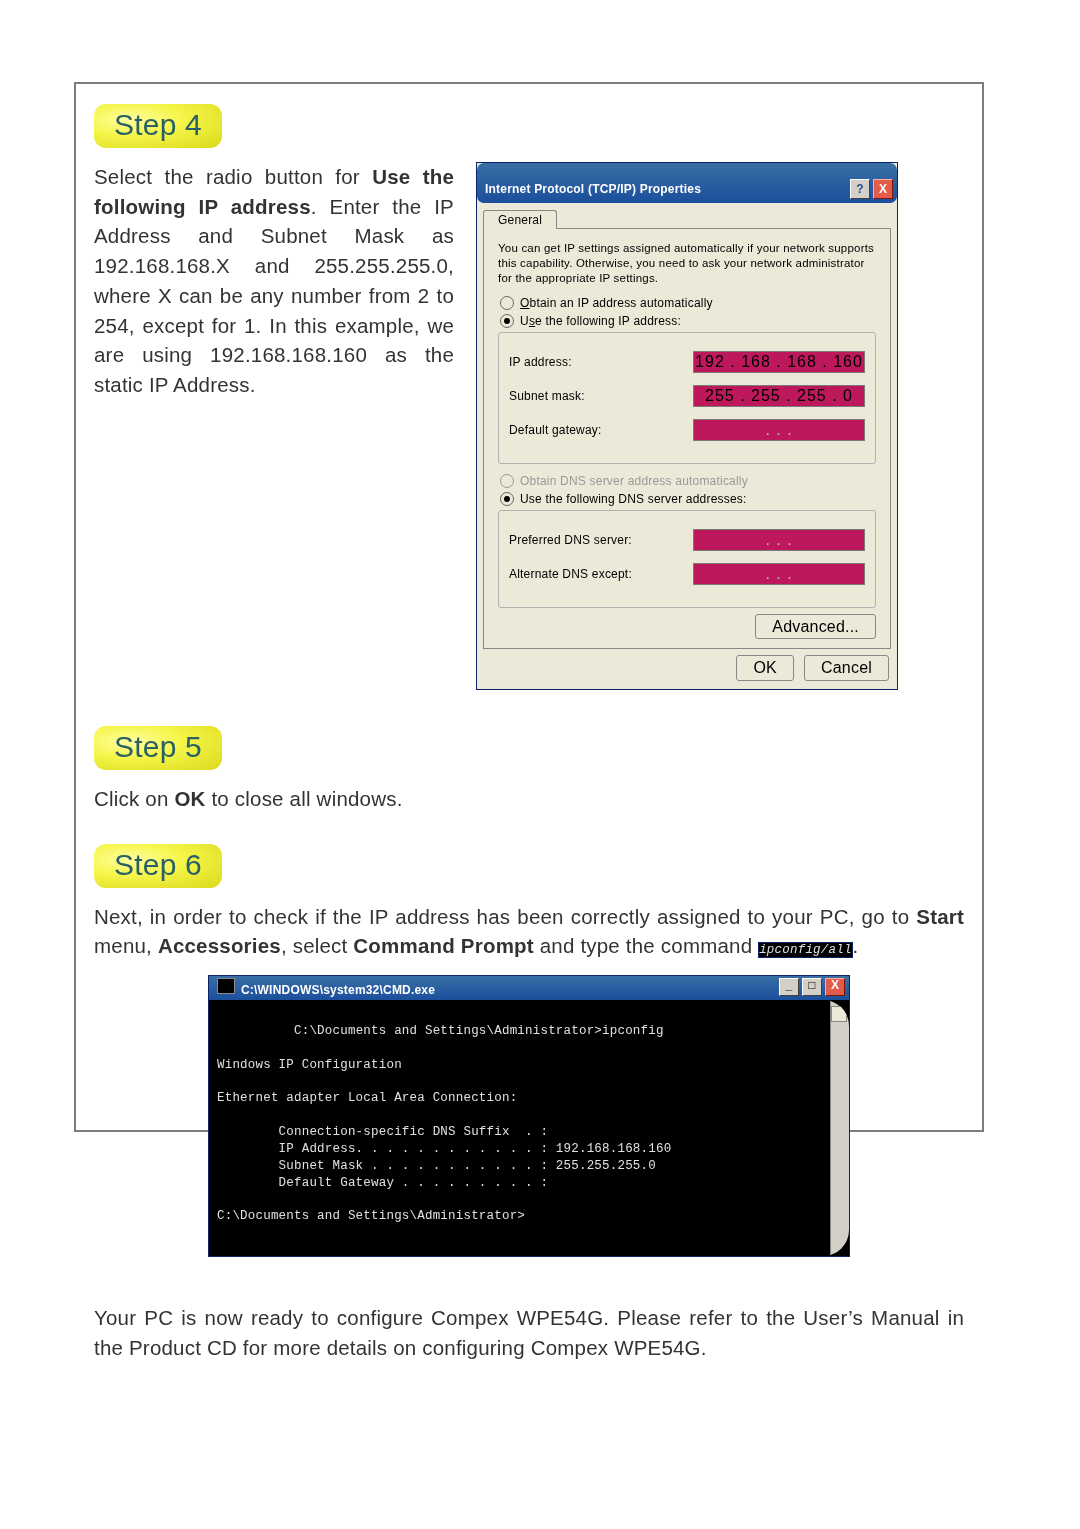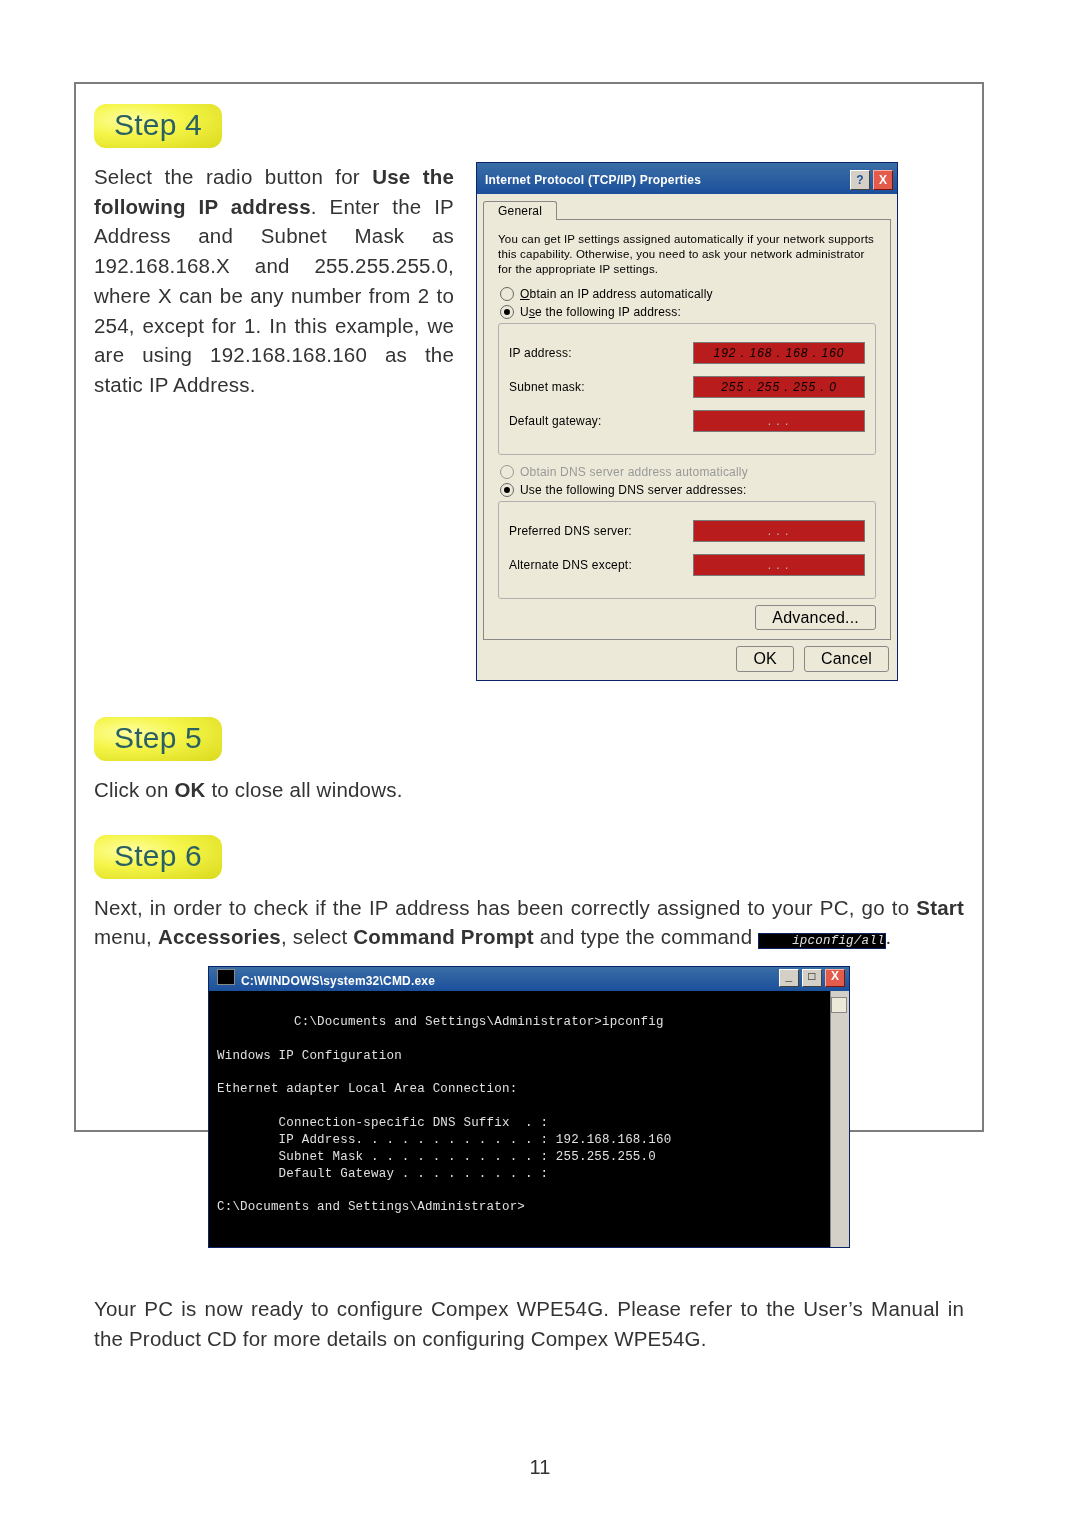--- a/index.html
+++ b/index.html
@@ -52,39 +52,40 @@
     font-size: 20.5px;
     line-height: 1.45;
     text-align: justify;
     text-justify: inter-word;
   }
   .body-text {
     font-size: 20.5px;
     line-height: 1.45;
   }
   .body-text.just { text-align: justify; }
-  i.cmd { font-style: italic; padding-left: 33px; }
+  i.cmd { font-style: italic; }
 
   
   .dlg {
     width: 420px;
     border: 1px solid #0a246a;
     background: #ece9d8;
     font-family: Tahoma, sans-serif;
     font-size: 12px;
     color: #000;
   }
   .dlg .titlebar {
     background: linear-gradient(#3a6ea5,#1b4f9c);
     color: #fff;
     display: flex;
     align-items: center;
     justify-content: space-between;
-    padding: 7px 4px 4px 8px;
+    padding: 16px 4px 4px 8px;
     font-weight: bold;
+    border-radius: 7px;
   }
   .tbtns { display:flex; gap:3px; }
   .tbtn {
     width:18px; height:18px; background:#d4d0c8;
     border:1px solid #fff; border-right-color:#404040; border-bottom-color:#404040;
     display:flex;align-items:center;justify-content:center;
     font-weight:bold;color:#1b4f9c;font-size:12px;
   }
   .tbtn.close { background:#e25b4b; color:#fff; border-color:#ffb0a4 #7a1408 #7a1408 #ffb0a4;}
   .dlg .tabrow { padding: 6px 6px 0 6px; }
@@ -100,44 +101,44 @@
   .dlg .desc { font-size:11.5px; line-height:1.3; margin-bottom:10px; }
   .radio-row { display:flex; align-items:center; gap:6px; font-size:12px; margin:4px 2px; }
   .rdot { width:12px;height:12px;border:1px solid #666;border-radius:50%;display:inline-flex;align-items:center;justify-content:center;}
   .rdot.sel::after{content:"";width:6px;height:6px;background:#000;border-radius:50%;}
   .rdot.dim{opacity:.6}
   .grp {
     border:1px solid #b0b0b0; border-radius:3px; padding:6px 10px 10px 10px; margin:4px 0 10px 0;
   }
   .fld-row { display:flex; align-items:center; justify-content:space-between; margin:12px 0; font-size:12px; }
   .ipbox {
-    width:170px; height:20px; border:1px solid #7a7a7a; background:#b91c1c;
+    width:170px; height:20px; border:1px solid #7a7a7a; background:#be185d;
     display:flex; align-items:center; justify-content:center; gap:4px;
-    font-size:12px; letter-spacing:1px;font-style:italic;
+    font-size:16px; letter-spacing:1px;
   }
   .ipbox.dim{color:#bbb;}
   .btn {
     border:1px solid #888; background:#ece9d8;
     border-radius:3px; padding:3px 16px; font-size:16px;
   }
   .dlg-footer{ display:flex; justify-content:flex-end; gap:10px; padding:0 8px 8px 8px;}
 
   
   .cmdwrap{ display:flex; justify-content:center; margin-top:14px;}
   .cmd {
     width: 640px; border:1px solid #0a246a; background:#000; font-family:"Lucida Console","Courier New",monospace;
     font-size:12.5px; color:#e0e0e0;
   }
   .cmd .titlebar{
     background: linear-gradient(#3a6ea5,#1b4f9c); color:#fff; display:flex;
     align-items:center; justify-content:space-between; padding:2px 4px 3px 8px;
     font-family:Tahoma,sans-serif; font-size:12px; font-weight:bold;
   }
   .cmd .ticon{ width:16px;height:14px;background:#000;border:1px solid #888;margin-right:6px;display:inline-block;}
-  .cmd .body{ padding:6px 8px 14px 8px; white-space:pre; line-height:1.35; overflow:hidden; position:relative;}
+  .cmd .body{ padding:6px 8px 14px 8px; white-space:pre; line-height:1.35; overflow:hidden; position:relative;border-radius:26px;}
   .cmd .body::after{
     content:""; position:absolute; right:0; top:0; bottom:0; width:18px;
     background:#d4d0c8; border-left:1px solid #888;
   }
   .cmd .thumb{position:absolute;right:2px;top:6px;width:14px;height:14px;background:#ece9d8;border:1px solid #888;z-index:2;}
   .minbtn,.maxbtn{ width:18px;height:16px;background:#d4d0c8;border:1px solid #fff;border-right-color:#404040;border-bottom-color:#404040;font-size:12px;text-align:center;line-height:12px;font-weight:bold;color:#000;}
   .closebtn{ width:18px;height:16px;background:#e25b4b;border:1px solid #ffb0a4;border-right-color:#7a1408;border-bottom-color:#7a1408;color:#fff;text-align:center;line-height:12px;font-weight:bold;}
 
   .page-num{ position:absolute; bottom:50px; left:0; right:0; text-align:center; font-size:20px; }
   u.ul{text-decoration:underline;}
@@ -262,14 +263,13 @@
 C:\Documents and Settings\Administrator&gt;</span>
         </div>
       </div>
     </div>
 
     <div style="height:46px;"></div>
     <div class="body-text just">Your PC is now ready to configure Compex WPE54G. Please refer to the User’s Manual in the Product CD for more details on configuring Compex WPE54G.</div>
 
   </div>
 
-  <div class="page-num">11</div>
 </div>
 
 </body></html>

